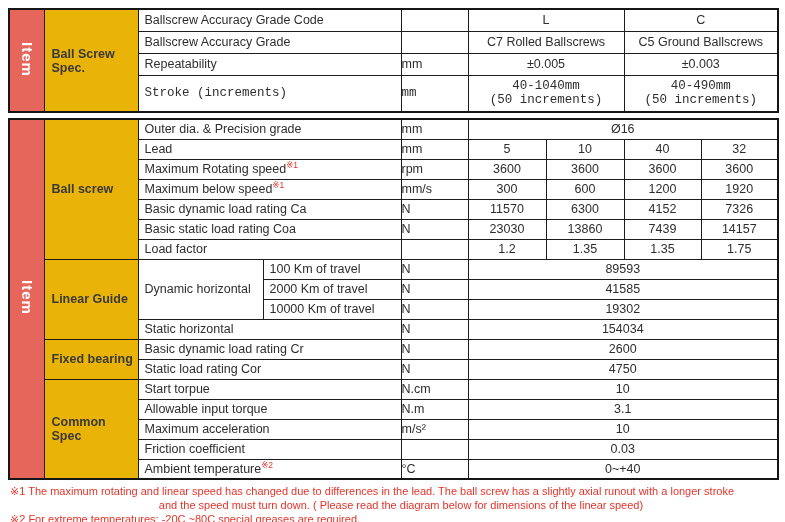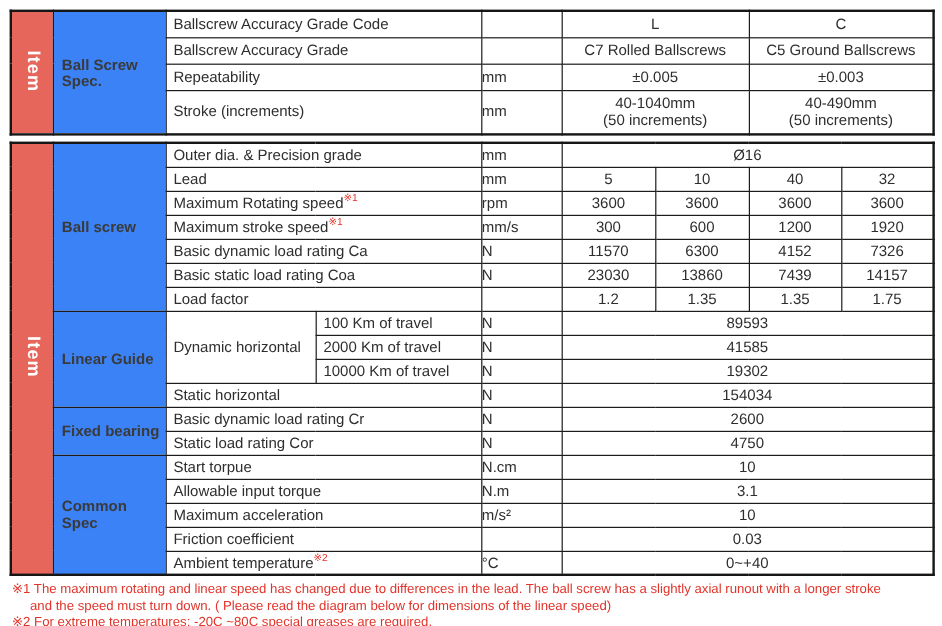--- a/index.html
+++ b/index.html
@@ -28,39 +28,39 @@
   td, th {
     border: 1px solid #1c1c1c;
     padding: 0;
     overflow: hidden;
     vertical-align: middle;
     font-weight: normal;
     line-height: 1.12;
   }
   .t2 { margin-top: 5px; }
   .t1 tr { height: 22px; }
-  .t1 tr.tall { height: 37px; }
+  .t1 tr.tall { height: 37px; font-family: Liberation Mono, monospace; }
   .t2 tr { height: 20px; }
 
   .item-cell {
     background: #e7665c;
     text-align: center;
     vertical-align: middle;
   }
   .vtext {
     writing-mode: vertical-rl;
     text-orientation: mixed;
     display: inline-block;
     color: #ffffff;
     font-weight: bold;
     font-size: 15px;
     letter-spacing: 1px;
   }
   .cat {
-    background: #3b82f6;
+    background: #eab308;
     font-weight: bold;
     text-align: left;
     padding-left: 7px;
     white-space: pre-line;
     color: #3a3a3a;
   }
   .lbl {
     text-align: left;
     padding-left: 6px;
   }
@@ -79,21 +79,21 @@
     color: #e2342a;
     font-size: 8.5px;
     line-height: 0;
   }
   .notes {
     margin: 5px 0 0 2px;
     color: #e2342a;
     font-size: 11px;
     line-height: 1.25;
   }
-  .notes .indent { padding-left: 15px; }
+  .notes .indent { padding-left: 15px; text-align: center; }
 </style>
 </head>
 <body>
 
 <div class="page">
 
   <table class="t1">
     <colgroup>
       <col style="width:35px">
         <col style="width:94px">
@@ -165,21 +165,21 @@
     </tr>
     <tr>
       <td class="lbl" colspan="2"><span>Maximum Rotating speed</span><sup class="mark">※1</sup></td>
       <td class="unit">rpm</td>
       <td class="val">3600</td>
       <td class="val">3600</td>
       <td class="val">3600</td>
       <td class="val">3600</td>
     </tr>
     <tr>
-      <td class="lbl" colspan="2"><span>Maximum stroke speed</span><sup class="mark">※1</sup></td>
+      <td class="lbl" colspan="2"><span>Maximum below speed</span><sup class="mark">※1</sup></td>
       <td class="unit">mm/s</td>
       <td class="val">300</td>
       <td class="val">600</td>
       <td class="val">1200</td>
       <td class="val">1920</td>
     </tr>
     <tr>
       <td class="lbl" colspan="2">Basic dynamic load rating Ca</td>
       <td class="unit">N</td>
       <td class="val">11570</td>

